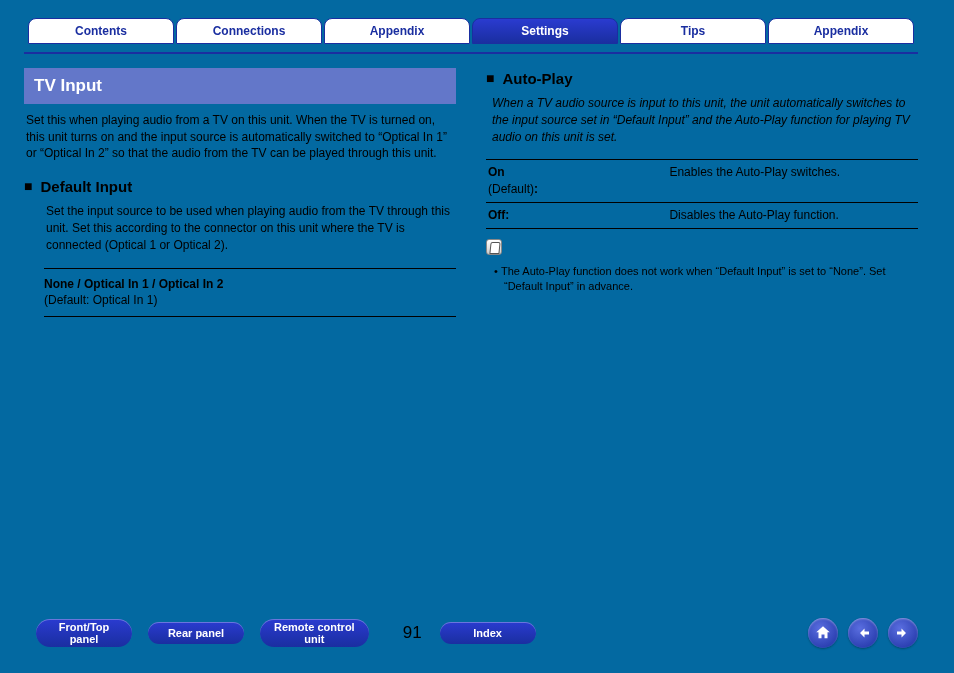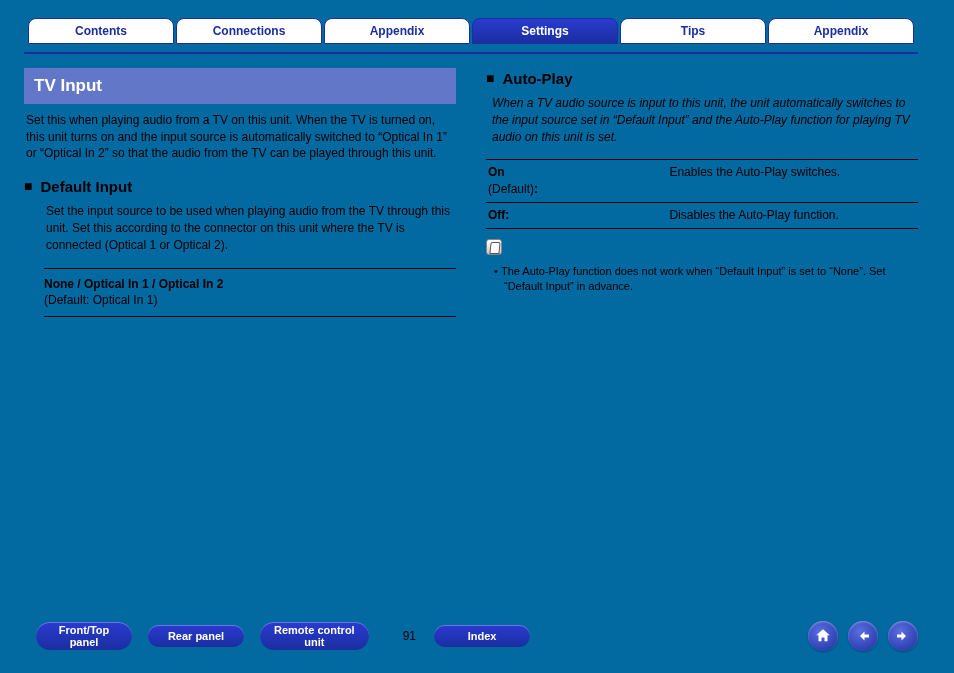--- a/index.html
+++ b/index.html
@@ -119,21 +119,21 @@
     border-radius: 14px;
     padding: 5px 18px;
     text-align: center;
     margin-right: 16px;
     min-width: 96px;
     line-height: 1.1;
     box-shadow: inset 0 1px 0 rgba(255,255,255,.3);
     cursor:pointer;
   }
   .pill.two { padding: 2px 14px;}
-  .pagenum { font-size: 12px; margin: 12px 18px; }
+  .pagenum { font-size: 17px; margin: 12px 18px; }
   .spacer { flex:1; }
   .circle {
     width: 30px; height:30px;
     border-radius: 50%;
     background: radial-gradient(circle at 40% 35%, #5a6ee0, #1a2ea0);
     display:flex;align-items:center;justify-content:center;
     margin-left:10px;
     color:#fff;
     box-shadow: inset 0 1px 2px rgba(255,255,255,.4), 0 1px 2px rgba(0,0,0,.3);
     cursor:pointer;

